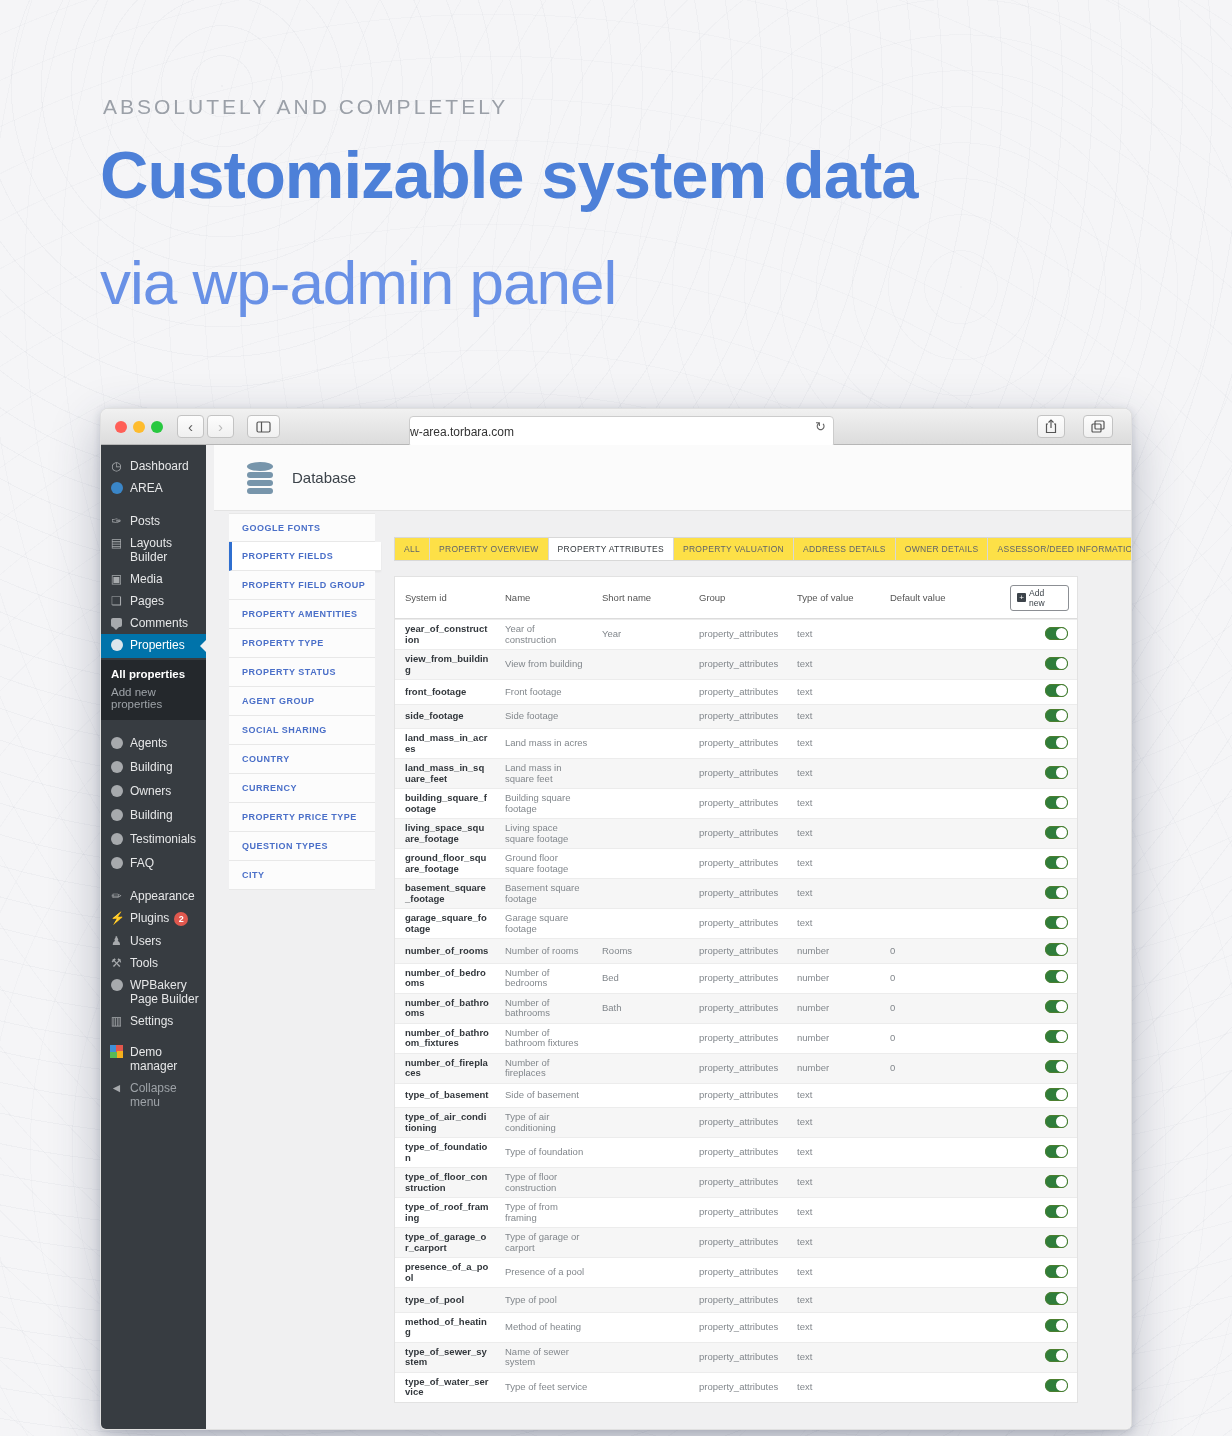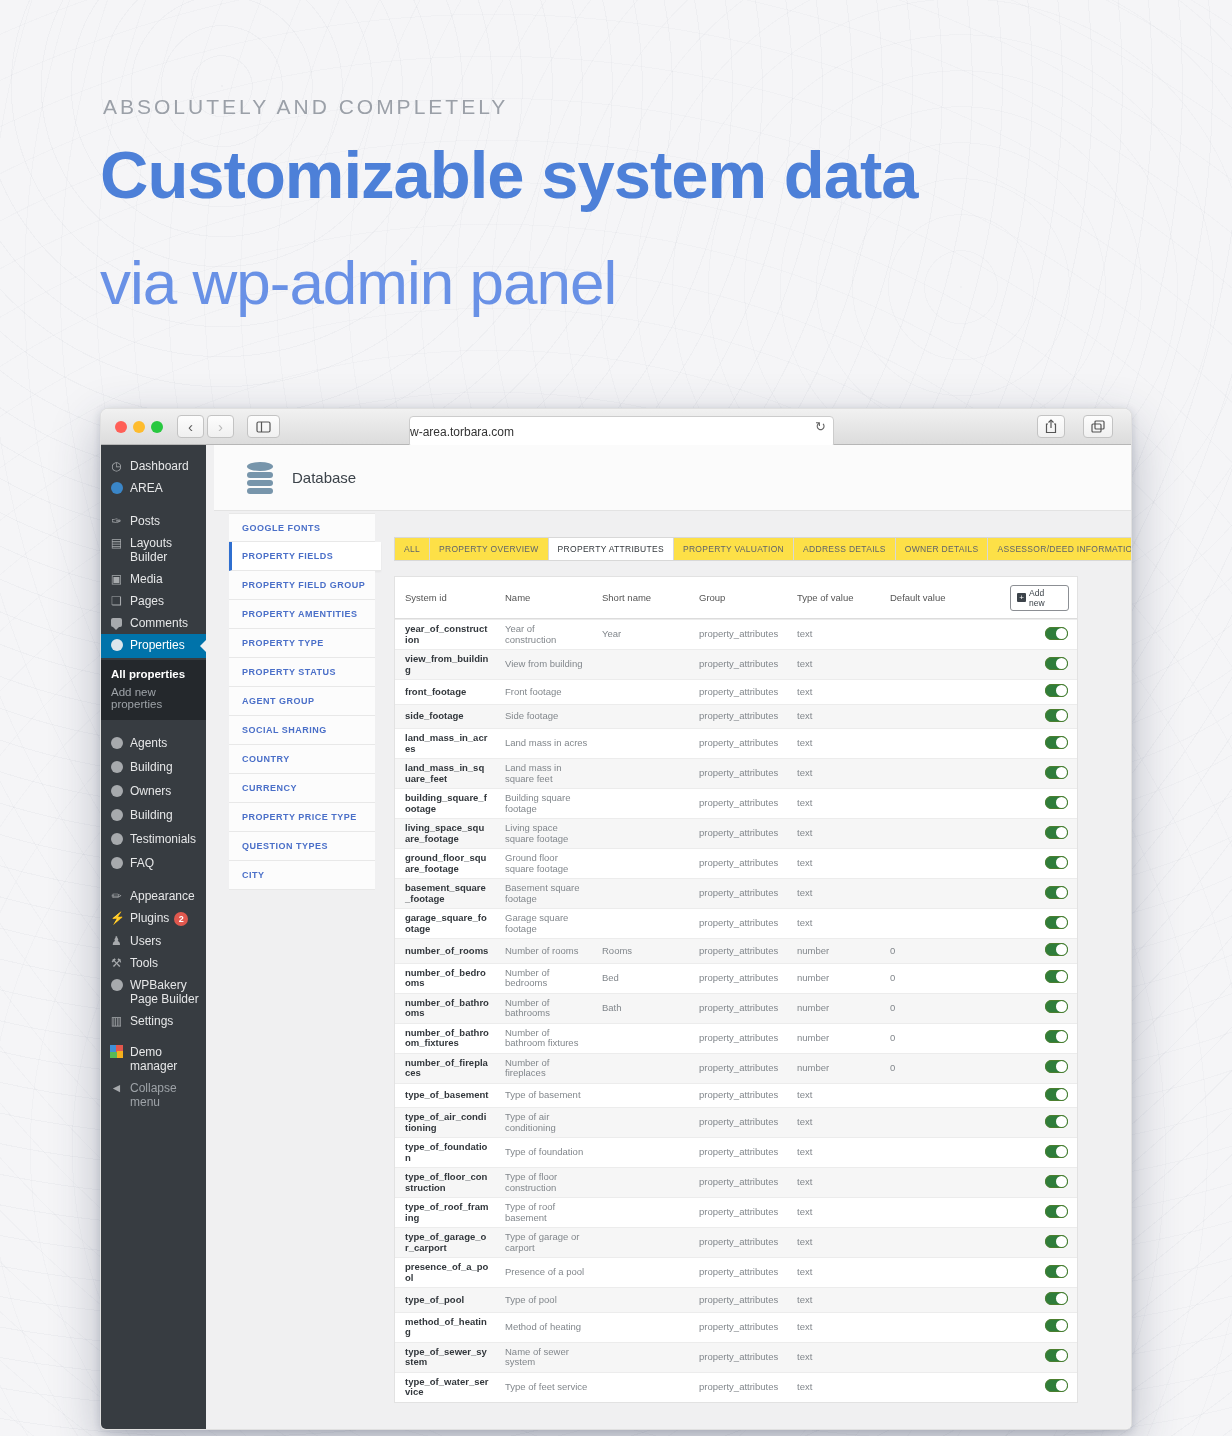--- a/index.html
+++ b/index.html
@@ -406,21 +406,21 @@
                   <span class="sysid">number_of_fireplaces</span>
                   <span class="nm">Number of fireplaces</span>
                   <span></span>
                   <span>property_attributes</span>
                   <span>number</span>
                   <span>0</span>
                   <span class="tglcell"><span class="toggle"><span class="knob"></span></span></span>
                 </div>
                 <div class="grid trow">
                   <span class="sysid">type_of_basement</span>
-                  <span class="nm">Type of basement</span>
+                  <span class="nm">Side of basement</span>
                   <span></span>
                   <span>property_attributes</span>
                   <span>text</span>
                   <span></span>
                   <span class="tglcell"><span class="toggle"><span class="knob"></span></span></span>
                 </div>
                 <div class="grid trow">
                   <span class="sysid">type_of_air_conditioning</span>
                   <span class="nm">Type of air conditioning</span>
                   <span></span>
@@ -442,21 +442,21 @@
                   <span class="sysid">type_of_floor_construction</span>
                   <span class="nm">Type of floor construction</span>
                   <span></span>
                   <span>property_attributes</span>
                   <span>text</span>
                   <span></span>
                   <span class="tglcell"><span class="toggle"><span class="knob"></span></span></span>
                 </div>
                 <div class="grid trow">
                   <span class="sysid">type_of_roof_framing</span>
-                  <span class="nm">Type of roof basement</span>
+                  <span class="nm">Type of from framing</span>
                   <span></span>
                   <span>property_attributes</span>
                   <span>text</span>
                   <span></span>
                   <span class="tglcell"><span class="toggle"><span class="knob"></span></span></span>
                 </div>
                 <div class="grid trow">
                   <span class="sysid">type_of_garage_or_carport</span>
                   <span class="nm">Type of garage or carport</span>
                   <span></span>

